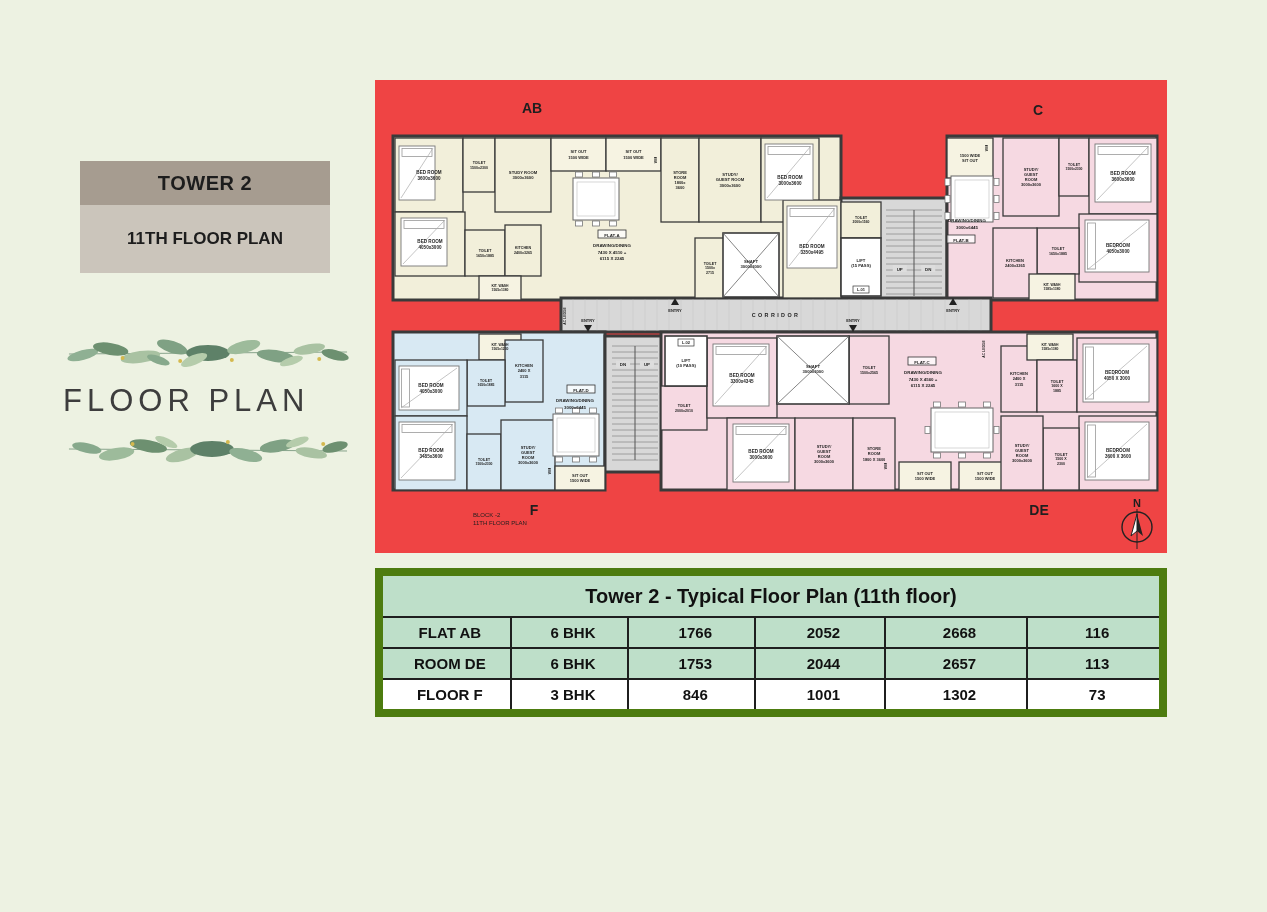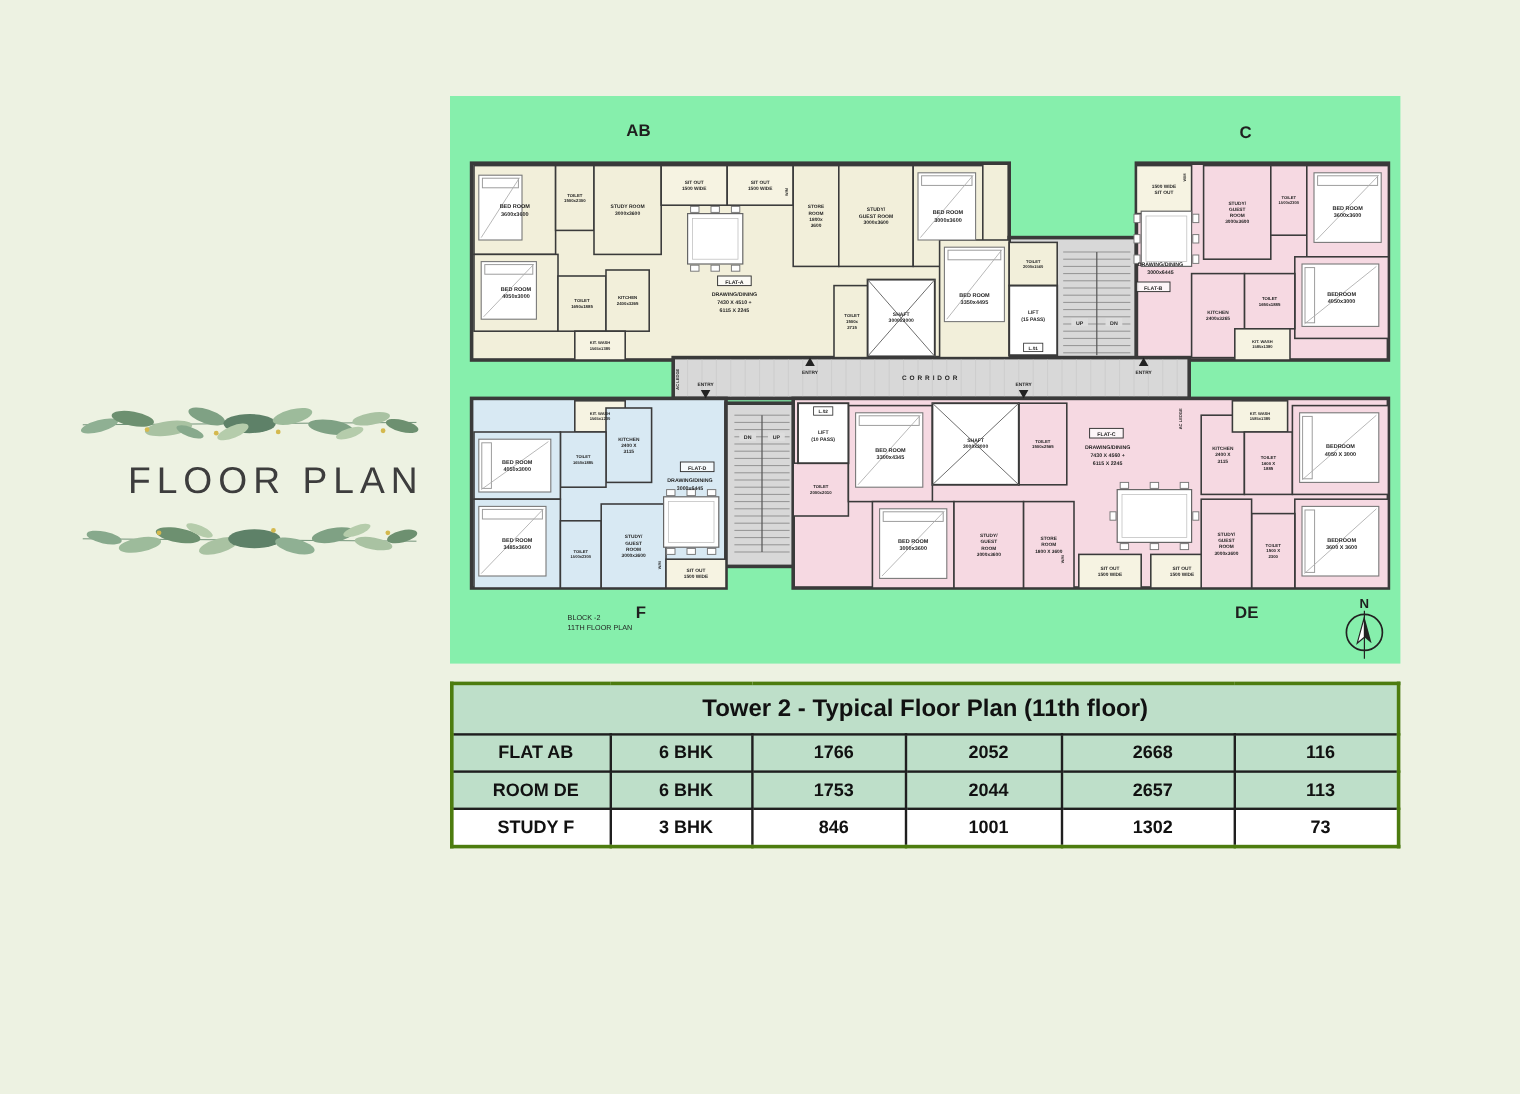--- a/index.html
+++ b/index.html
@@ -8,43 +8,47 @@
 
   
   .tower-card{position:absolute;left:80px;top:161px;width:250px;}
   .tower-card .band1{height:44px;background:#a69c90;display:flex;align-items:center;justify-content:center;
     font-size:20px;font-weight:bold;letter-spacing:.5px;color:#1d1d1d;}
   .tower-card .band2{height:68px;background:#cbc5bb;display:flex;align-items:center;justify-content:center;
     font-size:17px;font-weight:600;color:#1d1d1d;}
   .deco{position:absolute;left:63px;width:290px;height:52px;}
   .deco-top{top:327px;}
   .deco-bottom{top:424px;}
-  .floorplan-title{position:absolute;left:63px;top:383px;width:290px;text-align:right;
+  .floorplan-title{position:absolute;left:63px;top:383px;width:290px;text-align:left;
     font-size:31px;font-weight:400;letter-spacing:5px;color:#3d3d3d;}
 
   
-  .plan-card{position:absolute;left:375px;top:80px;width:792px;height:473px;background:#86efac;text-decoration:underline;}
+  .plan-card{position:absolute;left:375px;top:80px;width:792px;height:473px;background:#ef4444;text-decoration:underline;}
   .plan-card svg{display:block;width:100%;height:100%;}
   .plan-card text{font-family:"Liberation Sans",sans-serif;}
 
   
   .table-wrap{position:absolute;left:375px;top:568px;width:792px;}
-  table.areas{border-collapse:collapse;width:100%;background:#ffffff;border:3px solid #4d7c0f;}
+  table.areas{border-collapse:collapse;width:100%;background:#ffffff;border:8px solid #4d7c0f;}
   table.areas th,table.areas td{border:2px solid #1f1f1f;color:#111;}
   tr.title-row th{height:38px;background:#bedfc9;font-size:20px;font-weight:bold;text-align:center;}
   tr.head-row th{height:58px;font-size:16.5px;font-weight:bold;text-align:center;line-height:1.2;
     padding:2px 4px;background:#ffffff;vertical-align:middle;}
   table.areas td{height:29px;font-size:15px;font-weight:bold;text-align:center;padding:0 4px 0 11px;background:#ffffff;}
   table.areas tr.hl td{background:#bedfc9;}
 </style>
 </head>
 <body>
 
 <div class="stage">
 
+  <div class="tower-card">
+    <div class="band1">TOWER 2</div>
+    <div class="band2">11TH FLOOR PLAN</div>
+  </div>
 
   <svg class="deco deco-top" viewBox="0 0 292 52">
     <g stroke="#6d8f74" stroke-width="0.8">
       <line x1="6" y1="27" x2="286" y2="25"></line>
     </g>
     <g>
       <ellipse cx="20" cy="28" rx="16" ry="5" fill="#8fb093" transform="rotate(-15 20 28)"></ellipse>
       <ellipse cx="48" cy="22" rx="18" ry="6" fill="#6d9070" transform="rotate(10 48 22)"></ellipse>
       <ellipse cx="78" cy="30" rx="20" ry="6" fill="#a9c2a2" transform="rotate(-8 78 30)"></ellipse>
       <ellipse cx="110" cy="20" rx="16" ry="6" fill="#7fa184" transform="rotate(18 110 20)"></ellipse>
@@ -520,21 +524,21 @@
         </tr>
         <tr class="hl">
           <td>ROOM DE</td>
           <td>6 BHK</td>
           <td>1753</td>
           <td>2044</td>
           <td>2657</td>
           <td>113</td>
         </tr>
         <tr>
-          <td>STUDY F</td>
+          <td>FLOOR F</td>
           <td>3 BHK</td>
           <td>846</td>
           <td>1001</td>
           <td>1302</td>
           <td>73</td>
         </tr>
       </tbody>
     </table>
   </div>
 </div>

